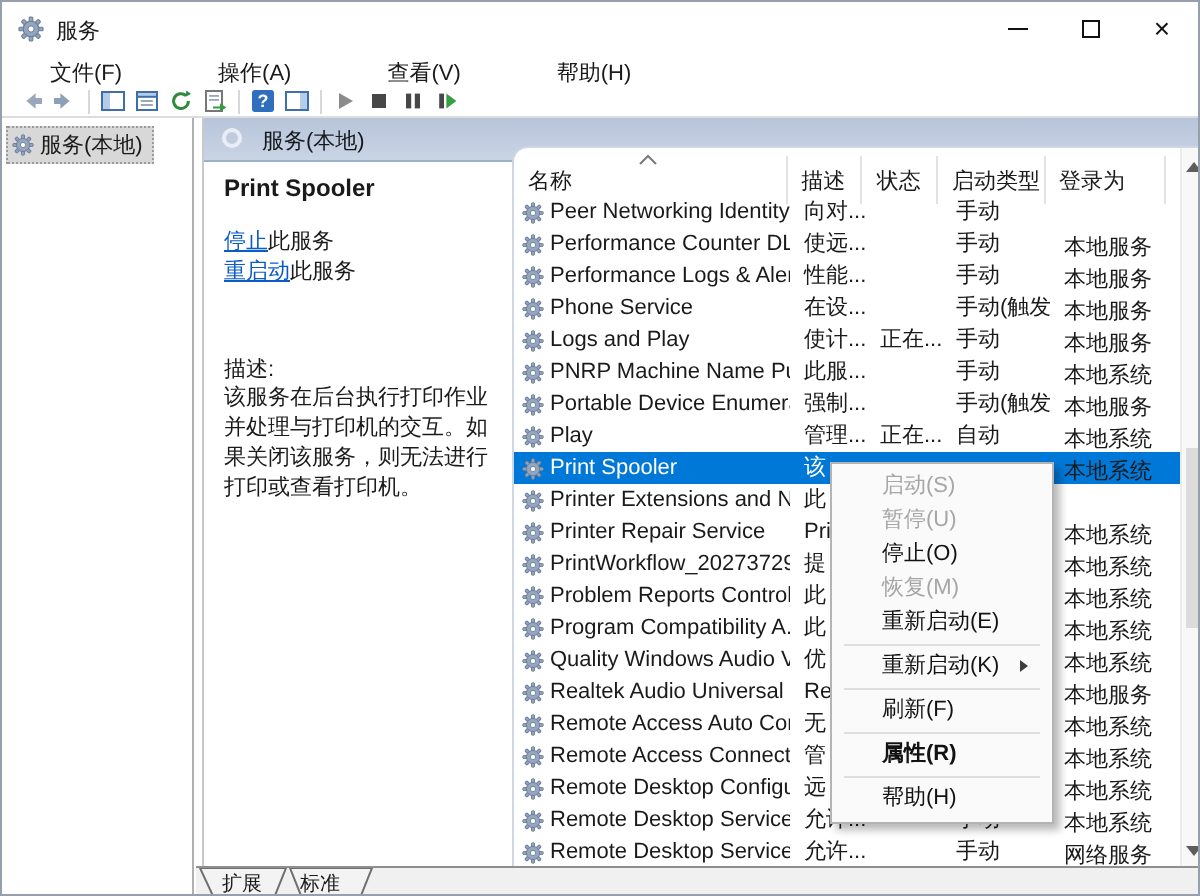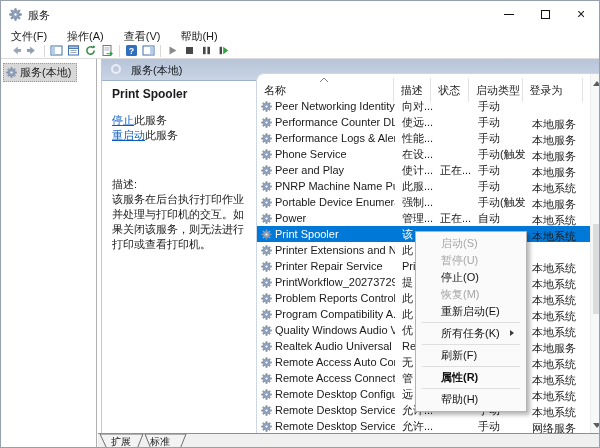--- a/index.html
+++ b/index.html
@@ -13,21 +13,21 @@
   #appicon { position:absolute; left:8px; top:7px; width:13px; height:13px; }
   #apptitle { position:absolute; left:27px; top:7px; font-size:11px; }
   .wc { position:absolute; top:0; width:36px; height:26px; display:flex; align-items:center; justify-content:center; }
   #btn-min { right:72px; } #btn-max { right:36px; } #btn-close { right:0; }
   #btn-min i { width:10px; height:1px; background:#111; display:block; }
   #btn-max i { width:9px; height:9px; border:1px solid #111; display:block; }
   #btn-close span { font-size:14px; color:#111; line-height:1; }
 
   
   #menubar { position:absolute; left:0; top:28px; width:100%; height:14px; display:flex; align-items:center; }
-  .mbi { padding:0 10px; }
+  .mbi { padding:0 24px; }
 
   
   #toolbar { position:absolute; left:0; top:42px; width:100%; height:16px;
              border-bottom:1px solid #dcdcdc; display:flex; align-items:center; padding-left:6px; }
   .tbi { width:17px; height:14px; display:flex; align-items:center; justify-content:center; }
   .tbsep { width:1px; height:12px; background:#d8d8d8; margin:0 3px; }
 
   
   #tree { position:absolute; left:0; top:58px; width:96px; height:390px; background:#fff; border-right:1px solid #b0b0b0; }
   #treenode { position:absolute; left:2px; top:4px; display:flex; align-items:center; gap:3px;
@@ -297,21 +297,21 @@
             <span class="c w-desc">在设...</span>
             <span class="c w-st"></span>
             <span class="c w-su">手动(触发...</span>
             <span class="c w-lg">本地服务</span>
           </div>
           <div class="lrow">
             <span class="c name w-name">
               <svg class="gear" viewBox="0 0 16 16">
                 <use href="#gear"></use>
               </svg>
-              <span>Peer and Play</span>
+              <span>Logs and Play</span>
             </span>
             <span class="c w-desc">使计...</span>
             <span class="c w-st">正在...</span>
             <span class="c w-su">手动</span>
             <span class="c w-lg">本地系统</span>
           </div>
           <div class="lrow">
             <span class="c name w-name">
               <svg class="gear" viewBox="0 0 16 16">
                 <use href="#gear"></use>
@@ -333,21 +333,21 @@
             <span class="c w-desc">强制...</span>
             <span class="c w-st"></span>
             <span class="c w-su">手动(触发...</span>
             <span class="c w-lg">本地系统</span>
           </div>
           <div class="lrow">
             <span class="c name w-name">
               <svg class="gear" viewBox="0 0 16 16">
                 <use href="#gear"></use>
               </svg>
-              <span>Power</span>
+              <span>Play</span>
             </span>
             <span class="c w-desc">管理...</span>
             <span class="c w-st">正在...</span>
             <span class="c w-su">自动</span>
             <span class="c w-lg">本地系统</span>
           </div>
           <div class="lrow sel">
             <span class="c name w-name">
               <svg class="gear" viewBox="0 0 16 16">
                 <use href="#gear"></use>
@@ -516,21 +516,21 @@
     </div>
   </div>
 
   <div id="ctxmenu">
       <div class="mi dis"><span>启动(S)</span></div>
       <div class="mi dis"><span>暂停(U)</span></div>
       <div class="mi"><span>停止(O)</span></div>
       <div class="mi dis"><span>恢复(M)</span></div>
       <div class="mi"><span>重新启动(E)</span></div>
       <div class="msep"></div>
-      <div class="mi"><span>所有任务(K)</span><i class="subarrow"></i></div>
+      <div class="mi"><span>重新启动(K)</span><i class="subarrow"></i></div>
       <div class="msep"></div>
       <div class="mi"><span>刷新(F)</span></div>
       <div class="msep"></div>
       <div class="mi bold"><span>属性(R)</span></div>
       <div class="msep"></div>
       <div class="mi"><span>帮助(H)</span></div>
     </div>
 
   <div id="tabstrip">
     <svg id="tabsvg" width="95" height="16" viewBox="0 0 95 16">

